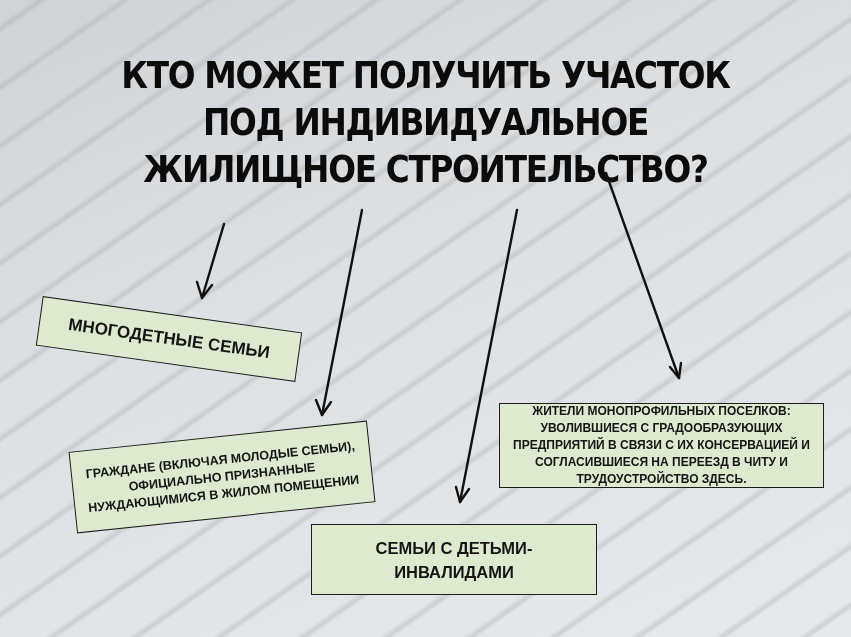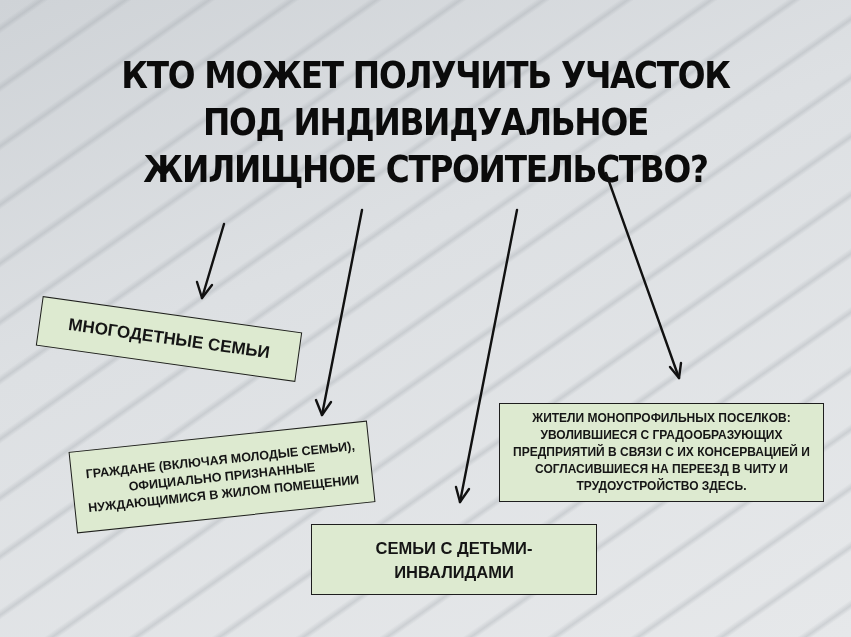--- a/index.html
+++ b/index.html
@@ -21,21 +21,21 @@
     position: absolute; background: #ddead0; border: 1.5px solid #1e1e1e;
     box-sizing: border-box; display: flex; align-items: center; justify-content: center;
     text-align: center; font-weight: bold; color: #151515; text-transform: uppercase;
     font-family: "Liberation Sans", sans-serif;
   }
   .b1 { left: 38px; top: 314px; width: 262px; height: 50px; font-size: 17px;
         transform: rotate(8deg); transform-origin: center; }
   .b2 { left: 72px; top: 436px; width: 300px; height: 82px; font-size: 12.5px; line-height: 17px;
         transform: rotate(-6deg); transform-origin: center; padding: 4px 10px; }
   .b3 { left: 311px; top: 524px; width: 286px; height: 71px; font-size: 16.5px; line-height: 24px; padding: 4px 4px; }
-  .b4 { left: 499px; top: 403px; width: 325px; height: 99px; font-size: 12px; line-height: 17px; padding: 16px 10px; }
+  .b4 { left: 499px; top: 403px; width: 325px; height: 85px; font-size: 12px; line-height: 17px; padding: 16px 10px; }
   svg.arrows { position: absolute; left: 0; top: 0; width: 851px; height: 637px; }
 </style>
 </head>
 <body>
 
 <div class="title">КТО МОЖЕТ ПОЛУЧИТЬ УЧАСТОК ПОД ИНДИВИДУАЛЬНОЕ ЖИЛИЩНОЕ СТРОИТЕЛЬСТВО?</div>
 
 <svg class="arrows" viewBox="0 0 851 637">
   <g stroke="#111111" stroke-width="2.4" fill="none" stroke-linecap="round" stroke-linejoin="round">
     <g>

